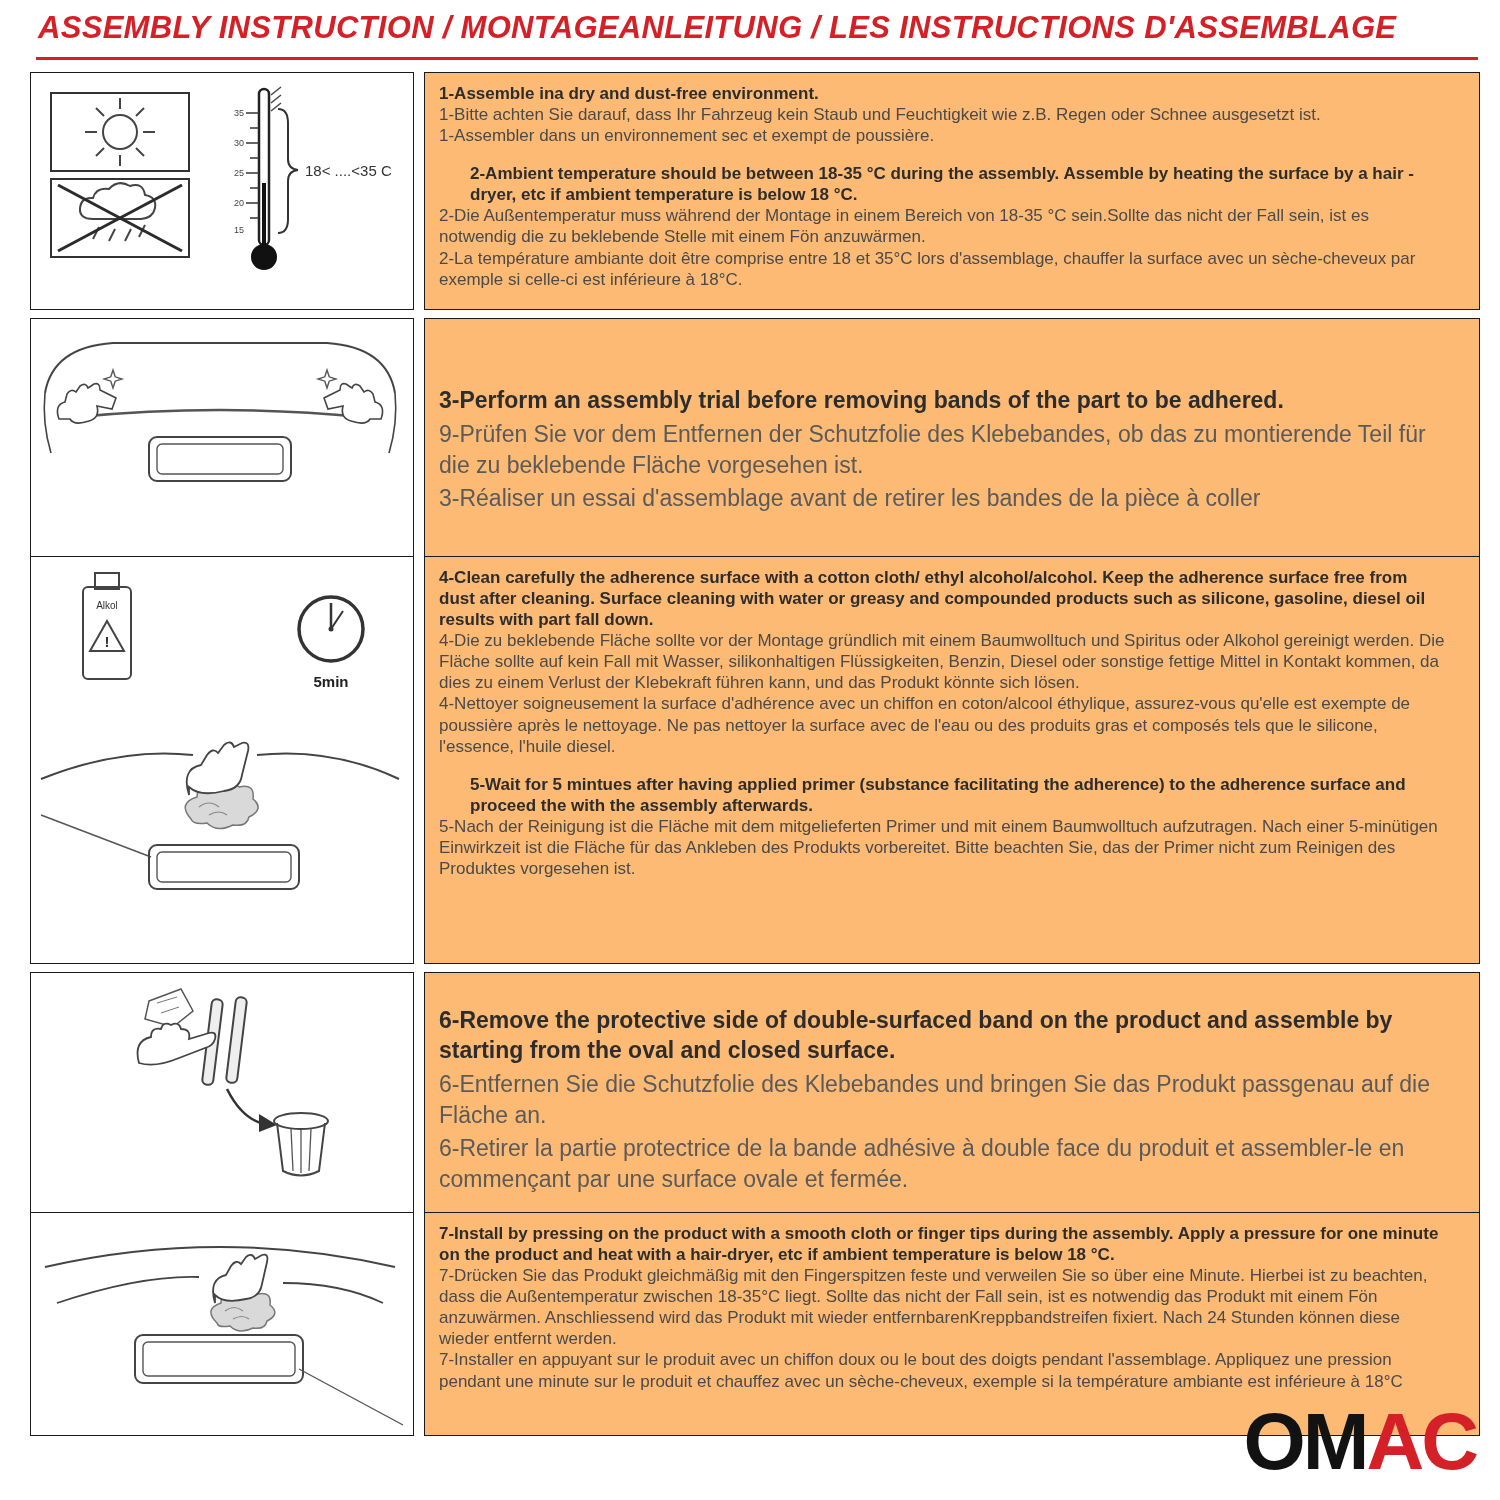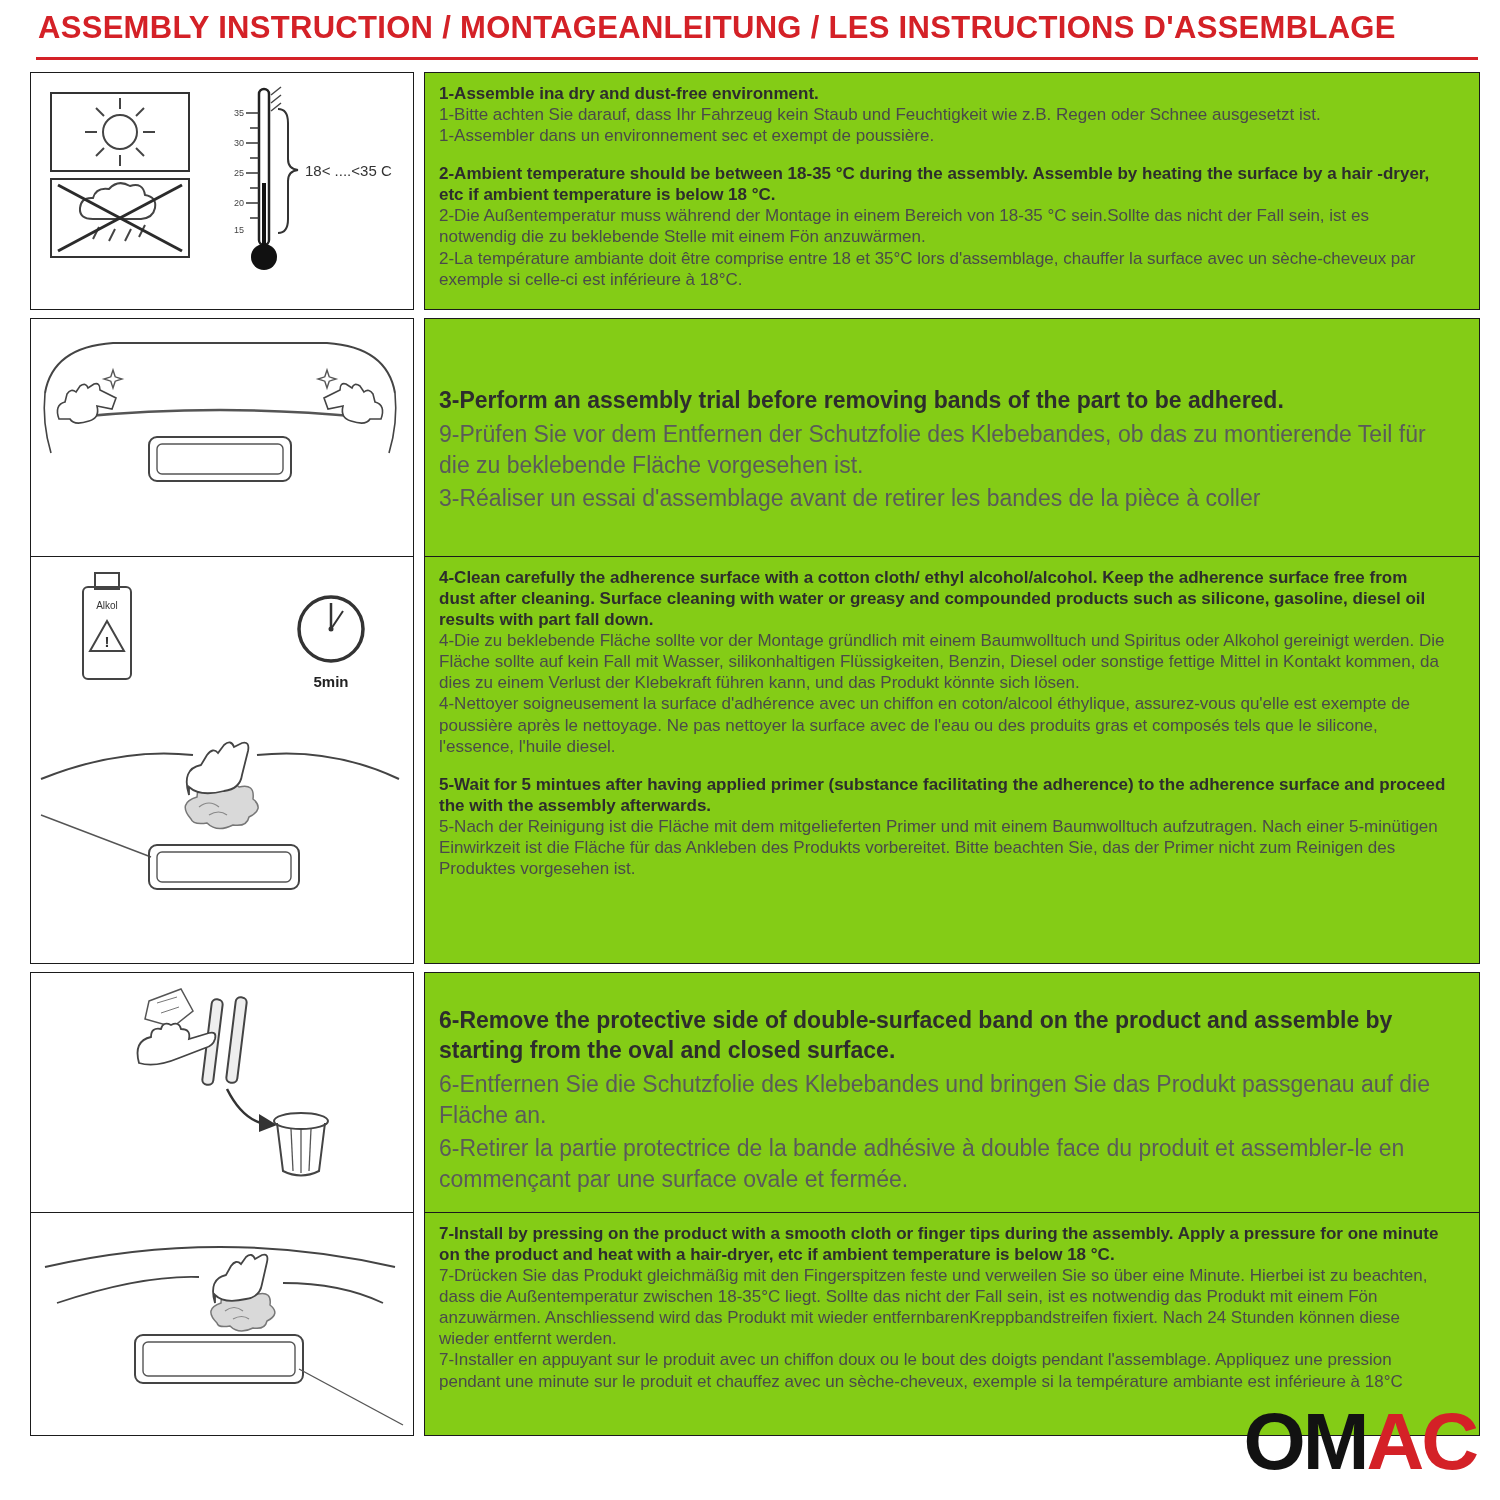--- a/index.html
+++ b/index.html
@@ -1,25 +1,25 @@
 <!DOCTYPE html>
 <html><head>
 <meta charset="utf-8">
 <style>
   html,body{margin:0;padding:0;background:#ffffff;}
   body{width:1500px;height:1500px;position:relative;font-family:"Liberation Sans","DejaVu Sans",sans-serif;color:#454545;}
   .page{position:absolute;inset:0;background:#fff;overflow:hidden;}
-  .title{position:absolute;left:38px;top:10px;font-size:31px;font-weight:bold;color:#d42127;letter-spacing:.3px;white-space:nowrap;}
+  .title{position:absolute;left:38px;top:10px;font-size:31px;font-weight:bold;color:#d42127;letter-spacing:.3px;white-space:nowrap;font-style:italic;}
   .rule{position:absolute;left:36px;right:22px;top:57px;height:3px;background:#d42127;}
   .row{position:absolute;left:30px;right:20px;display:flex;gap:10px;align-items:stretch;}
   .figbox{flex:0 0 382px;width:382px;border:1.5px solid #1b1b1b;background:#fff;position:relative;overflow:hidden;}
-  .textbox{flex:1;border:1.5px solid #1b1b1b;background:#84cc16;box-sizing:border-box;padding:10px 32px 8px 14px;}
+  .textbox{flex:1;border:1.5px solid #1b1b1b;background:#fdba74;box-sizing:border-box;padding:10px 32px 8px 14px;}
   .small p{margin:0;font-size:17px;line-height:1.24;color:#4a4a4a;}
   .small p.b{font-weight:bold;color:#2d2d2d;}
-  .small p.gap{margin-top:17px;}
+  .small p.gap{margin-top:17px;margin-left:31px;}
   .large{display:flex;flex-direction:column;justify-content:center;}
   .large p{margin:0 0 3px 0;font-size:23px;line-height:1.33;color:#5a5a5a;}
   .large p.b{font-weight:bold;color:#2d2d2d;}
   .logo{position:absolute;right:24px;bottom:18px;font-size:80px;font-weight:900;letter-spacing:-3px;line-height:1;font-family:"Liberation Sans",sans-serif;}
   .logo .blk{color:#121212;}
   .logo .red{color:#d42127;}
   svg{display:block;}
   text{font-family:"Liberation Sans","DejaVu Sans",sans-serif;}
 </style>
 </head>

